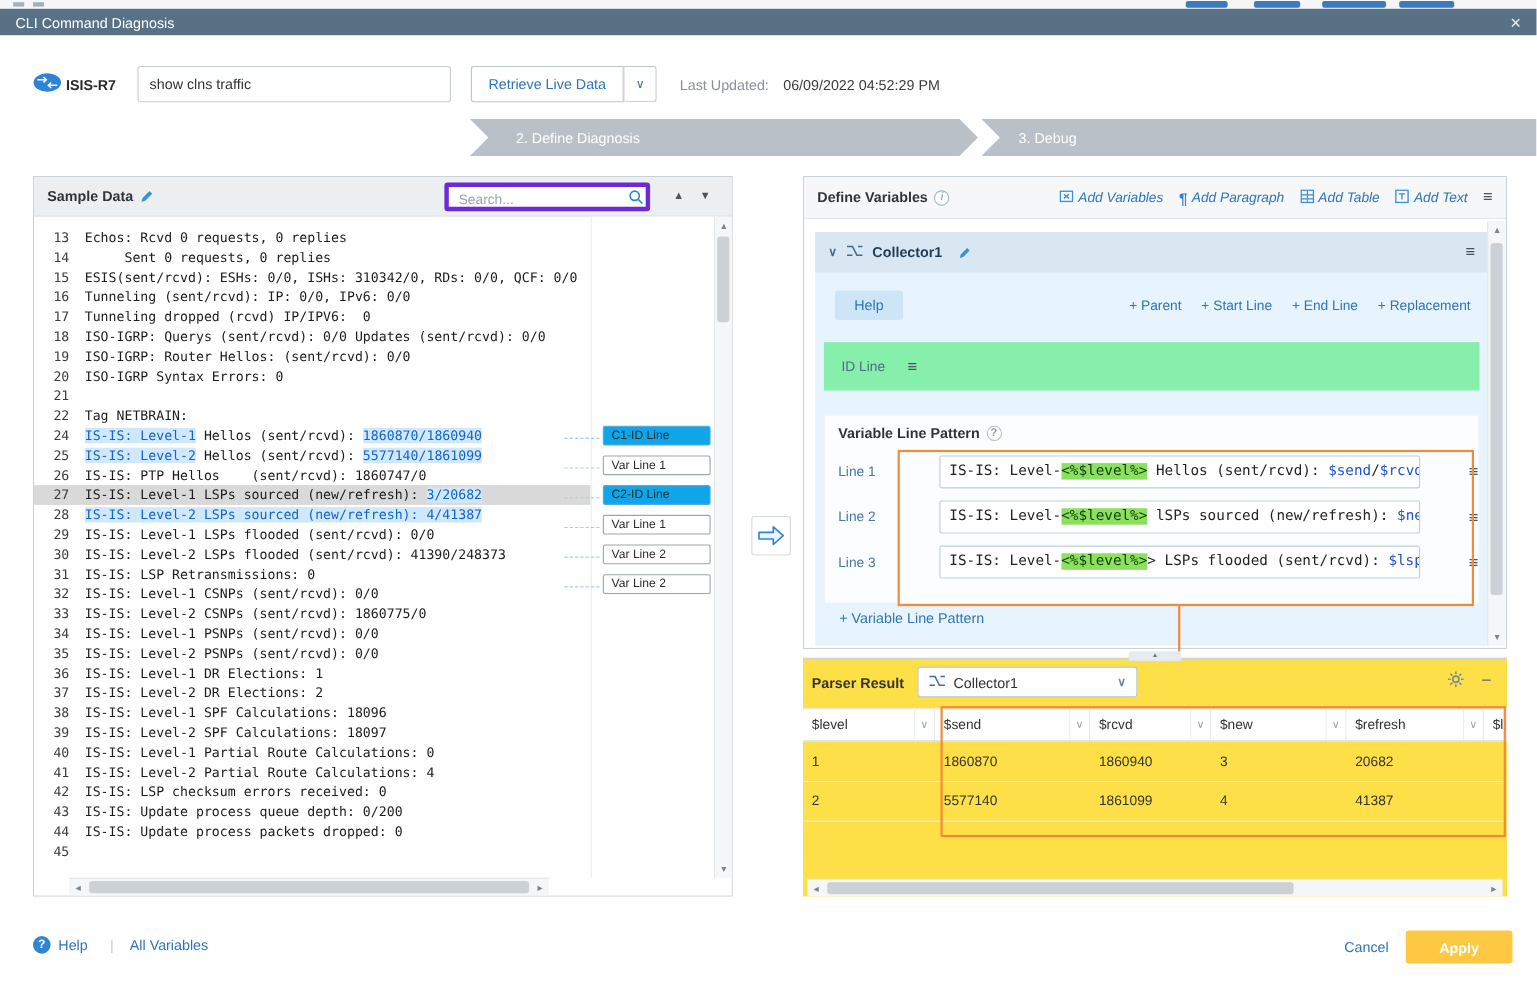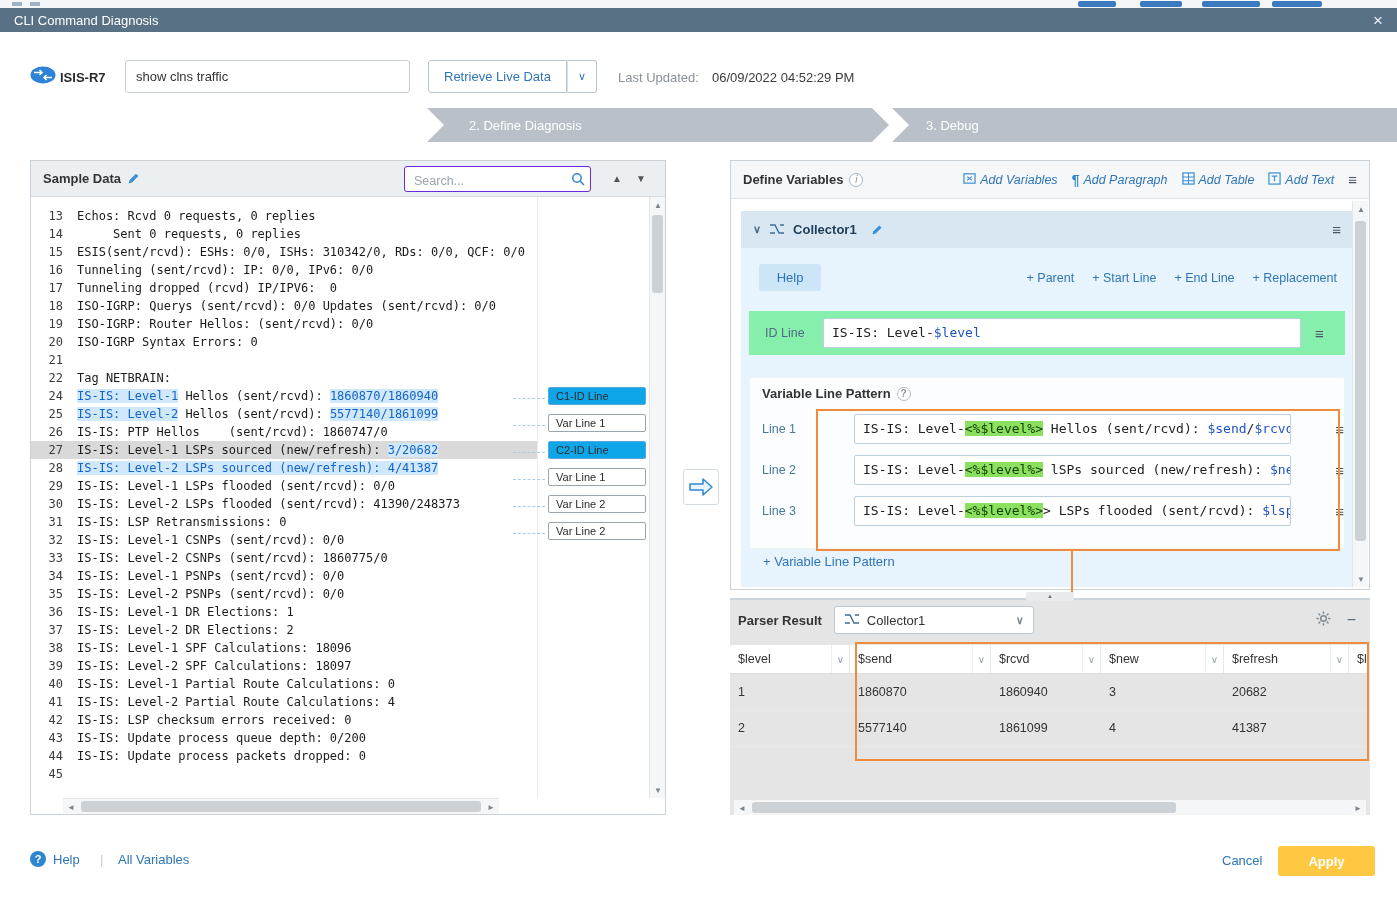--- a/index.html
+++ b/index.html
@@ -39,21 +39,21 @@
   .step-3 { left:892px; width:505px; background:#b9c0c7;
             clip-path:polygon(0 0,100% 0,100% 100%,0 100%,17px 50%); padding-left:34px; }
 
   
   .sd-panel { position:absolute; left:30px; top:160px; width:636px; height:655px; border:1px solid #c9d2d8; background:#fff; }
   .sd-header { position:absolute; top:0; left:0; right:0; height:36px; background:#eceff2; border-bottom:1px solid #d9dde1;
                display:flex; align-items:center; padding:0 12px; }
   .sd-title { font-weight:bold; font-size:13px; color:#333; }
   .pencil { margin-left:6px; display:inline-flex; cursor:pointer; }
   .search-wrap { margin-left:auto; position:relative; margin-right:14px; }
-  .search-input { width:187px; height:26px; border:1px solid #6d28d9; border-radius:3px; padding:4px 26px 0 9px;
+  .search-input { width:187px; height:26px; border:4px solid #6d28d9; border-radius:3px; padding:4px 26px 0 9px;
                   font-size:12.5px; color:#333; outline:none; background:#fff; }
   .search-input::placeholder { color:#9aa4ad; }
   .mag { position:absolute; right:6px; top:6px; cursor:pointer; }
   .tri-btn { width:24px; text-align:center; color:#4e565d; font-size:10px; cursor:pointer; }
   .sd-body { position:absolute; top:36px; left:0; right:0; bottom:0; background:#fff; }
   .code { position:absolute; top:10px; left:0; width:506px; font-family:"DejaVu Sans Mono",monospace; font-size:12px; }
   .cline { height:18px; line-height:18px; white-space:pre; padding-left:6px; }
   .cline .ln { display:inline-block; width:26px; text-align:right; margin-right:14px; color:#3c3c3c; }
   .cline .ct { color:#1b1b1b; }
   .cline .ct.hl { background:#cfe8fb; color:#1464c8; }
@@ -126,21 +126,21 @@
   .add-pattern-link { position:absolute; left:22px; top:306px; color:#2e75b6; font-size:13px; cursor:pointer; }
   .dv-scroll { position:absolute; right:1px; top:40px; width:16px; bottom:2px; background:#f5f6f7; border-left:1px solid #e3e6e9; }
   .dv-scroll .vthumb { top:20px; height:320px; }
 
   
   .orange-arrow { position:absolute; left:1071px; top:551px; width:2px; height:76px; background:#ef8b3a; }
   .orange-arrow::after { content:""; position:absolute; left:-5px; bottom:-10px;
                          border:6px solid transparent; border-top:10px solid #ef8b3a; }
 
   
-  .pr-panel { position:absolute; left:730px; top:598px; width:640px; height:217px; background:#e5e5e5;
+  .pr-panel { position:absolute; left:730px; top:598px; width:640px; height:217px; background:#fde047;
               border-top:2px solid #ccd5db; }
   .pr-handle { position:absolute; left:50%; top:-8px; transform:translateX(-50%); width:48px; height:9px;
                background:#e7ebee; border-radius:2px; font-size:6px; text-align:center; line-height:9px; color:#66747e; cursor:pointer; }
   .pr-header { position:absolute; top:4px; left:0; right:0; height:32px; display:flex; align-items:center; padding:0 8px; gap:12px; }
   .pr-title { font-weight:bold; font-size:13px; color:#333; }
   .pr-dd { width:200px; height:28px; border:1px solid #bcc9d3; border-radius:3px; display:flex; align-items:center;
            padding:0 9px; gap:7px; font-size:13px; color:#333; background:#fff; cursor:pointer; }
   .pr-dd .chev { margin-left:auto; color:#7a8792; }
   .pr-icons { margin-left:auto; display:flex; gap:16px; align-items:center; padding-right:6px; }
   .minus { color:#5a6b76; font-size:16px; cursor:pointer; }
@@ -363,21 +363,20 @@
     <div class="dv-content">
       <div class="help-btn">Help</div>
       <div class="links">
         <span>+ Parent</span>
         <span>+ Start Line</span>
         <span>+ End Line</span>
         <span>+ Replacement</span>
       </div>
       <div class="id-row">
         <span class="rlabel">ID Line</span>
-        <div class="fakein mono"><span class="sg-p">IS-IS: Level-</span><span class="sg-v">$level</span></div>
         <span class="hamb">≡</span>
       </div>
       <div class="pattern-box">
         <div class="pattern-title">
           <span>Variable Line Pattern</span>
           <span class="qcircle">?</span>
         </div>
         <div>
             <div class="prow">
               <span class="plabel">Line 1</span>

